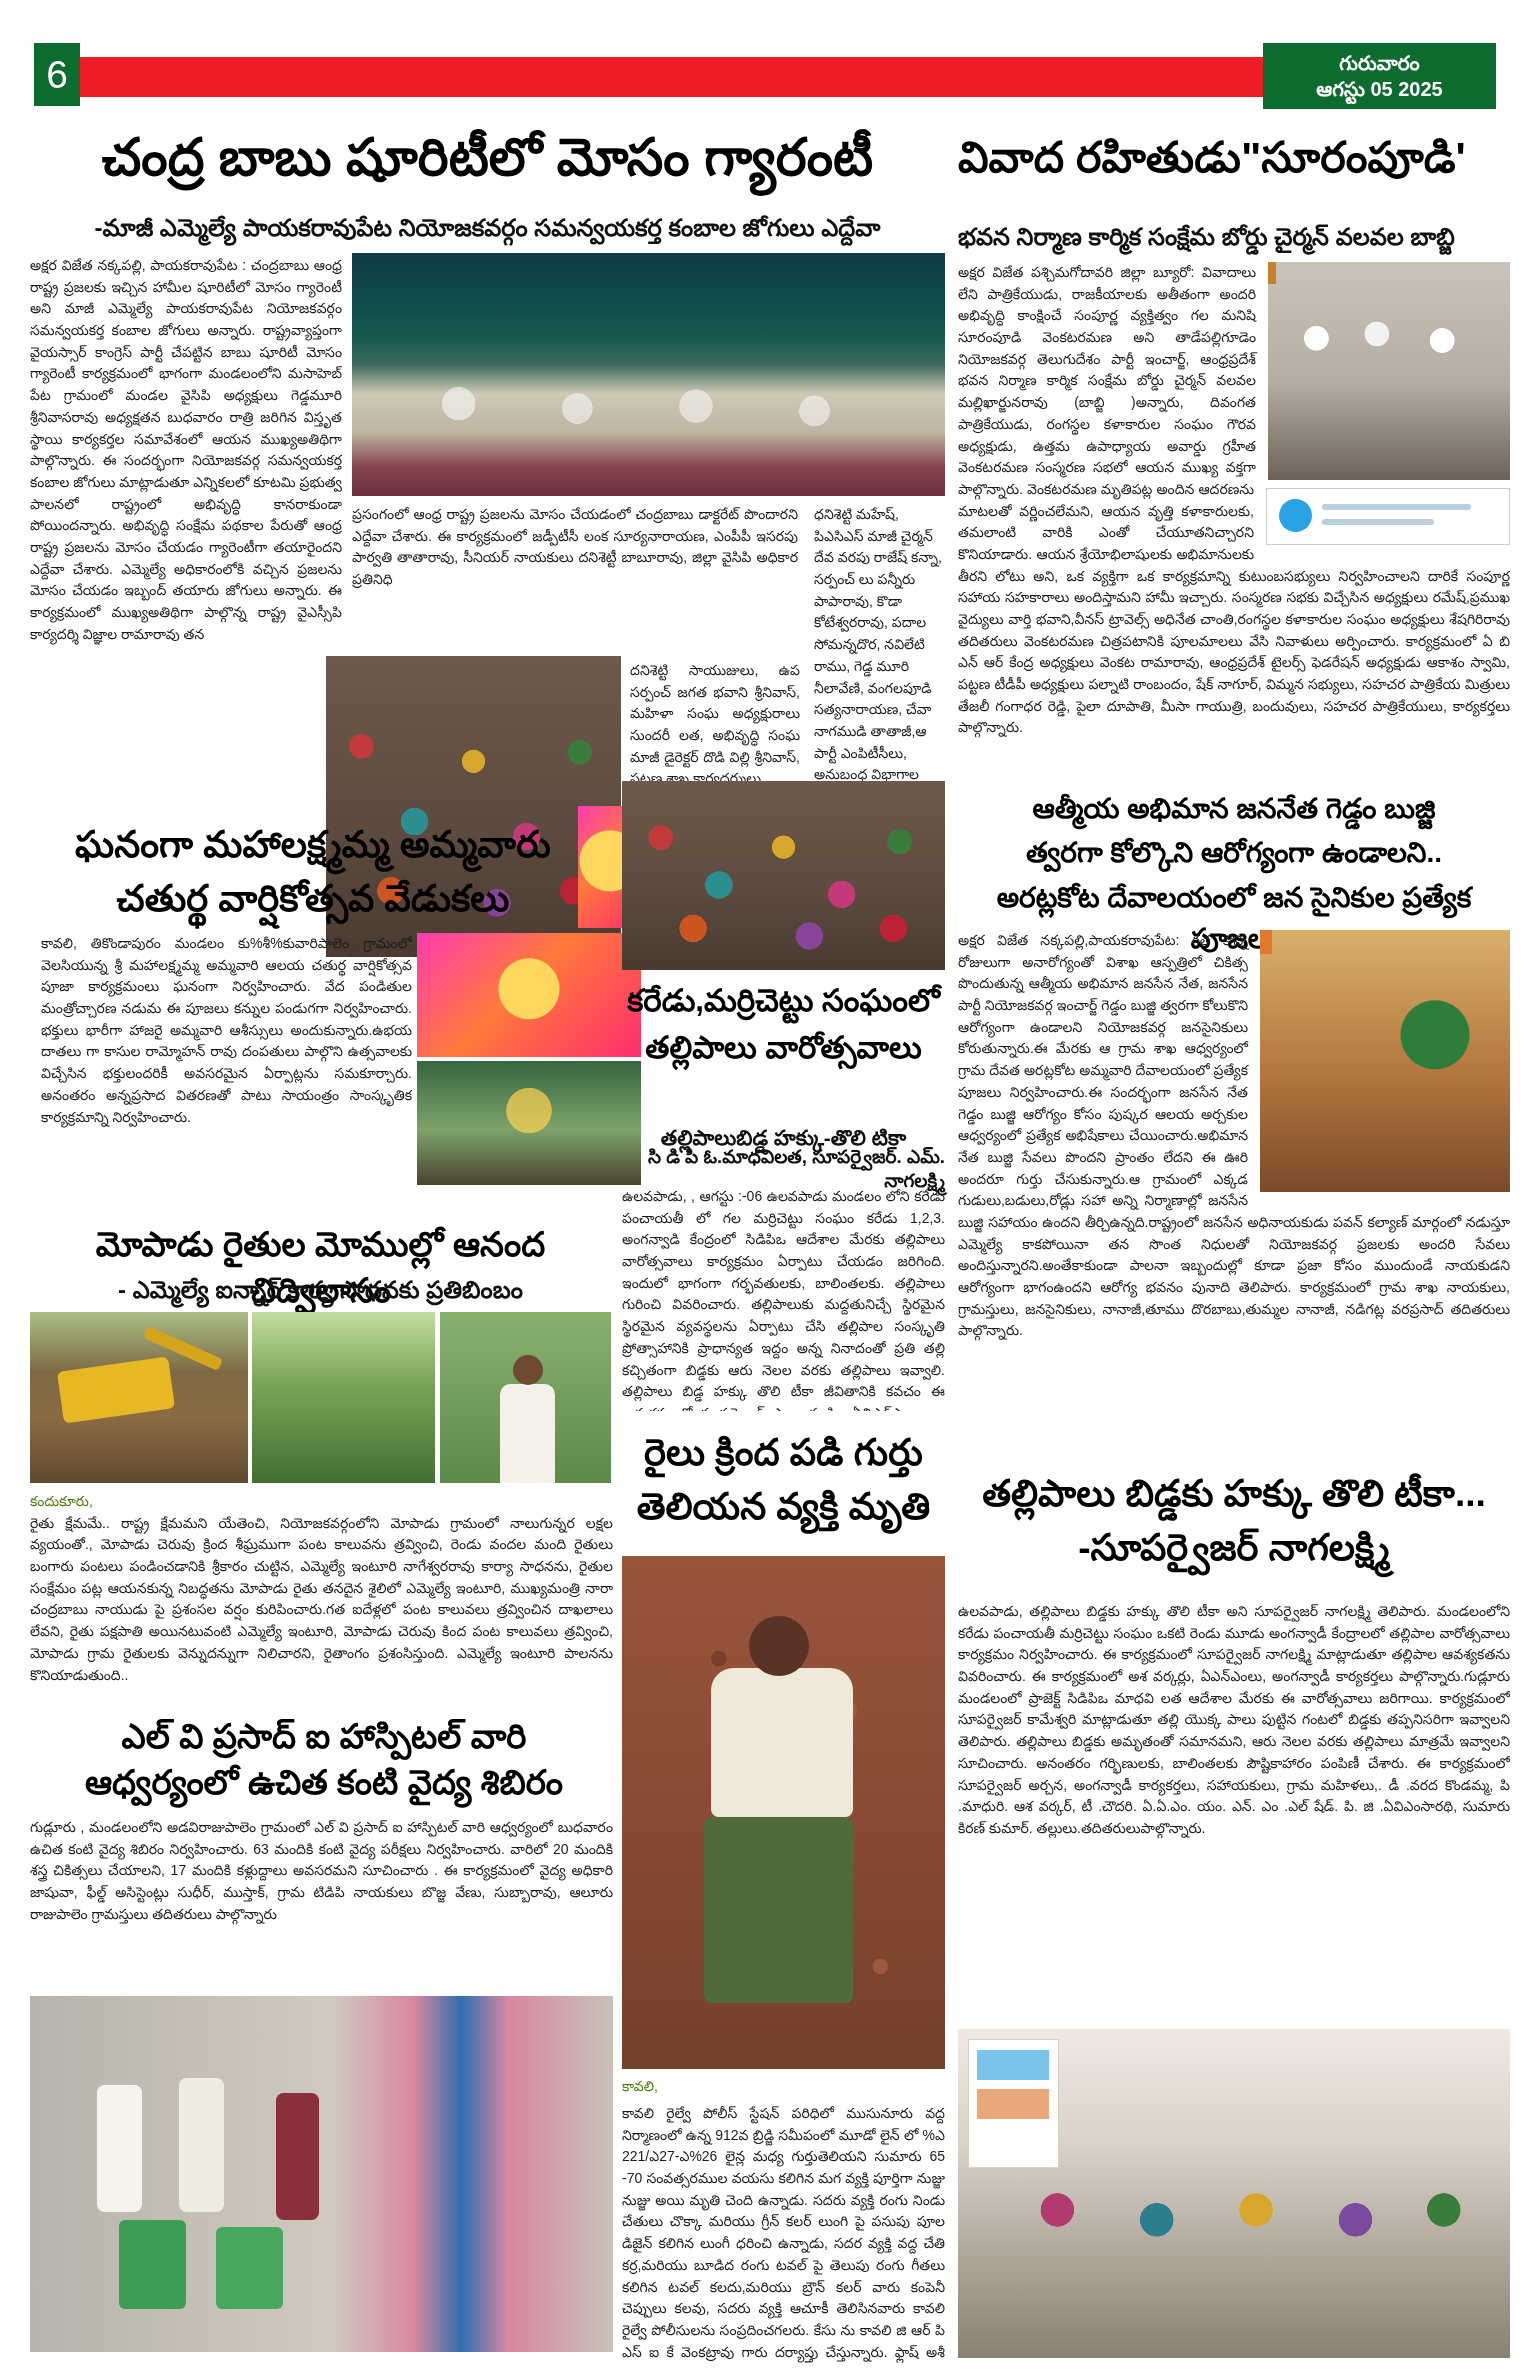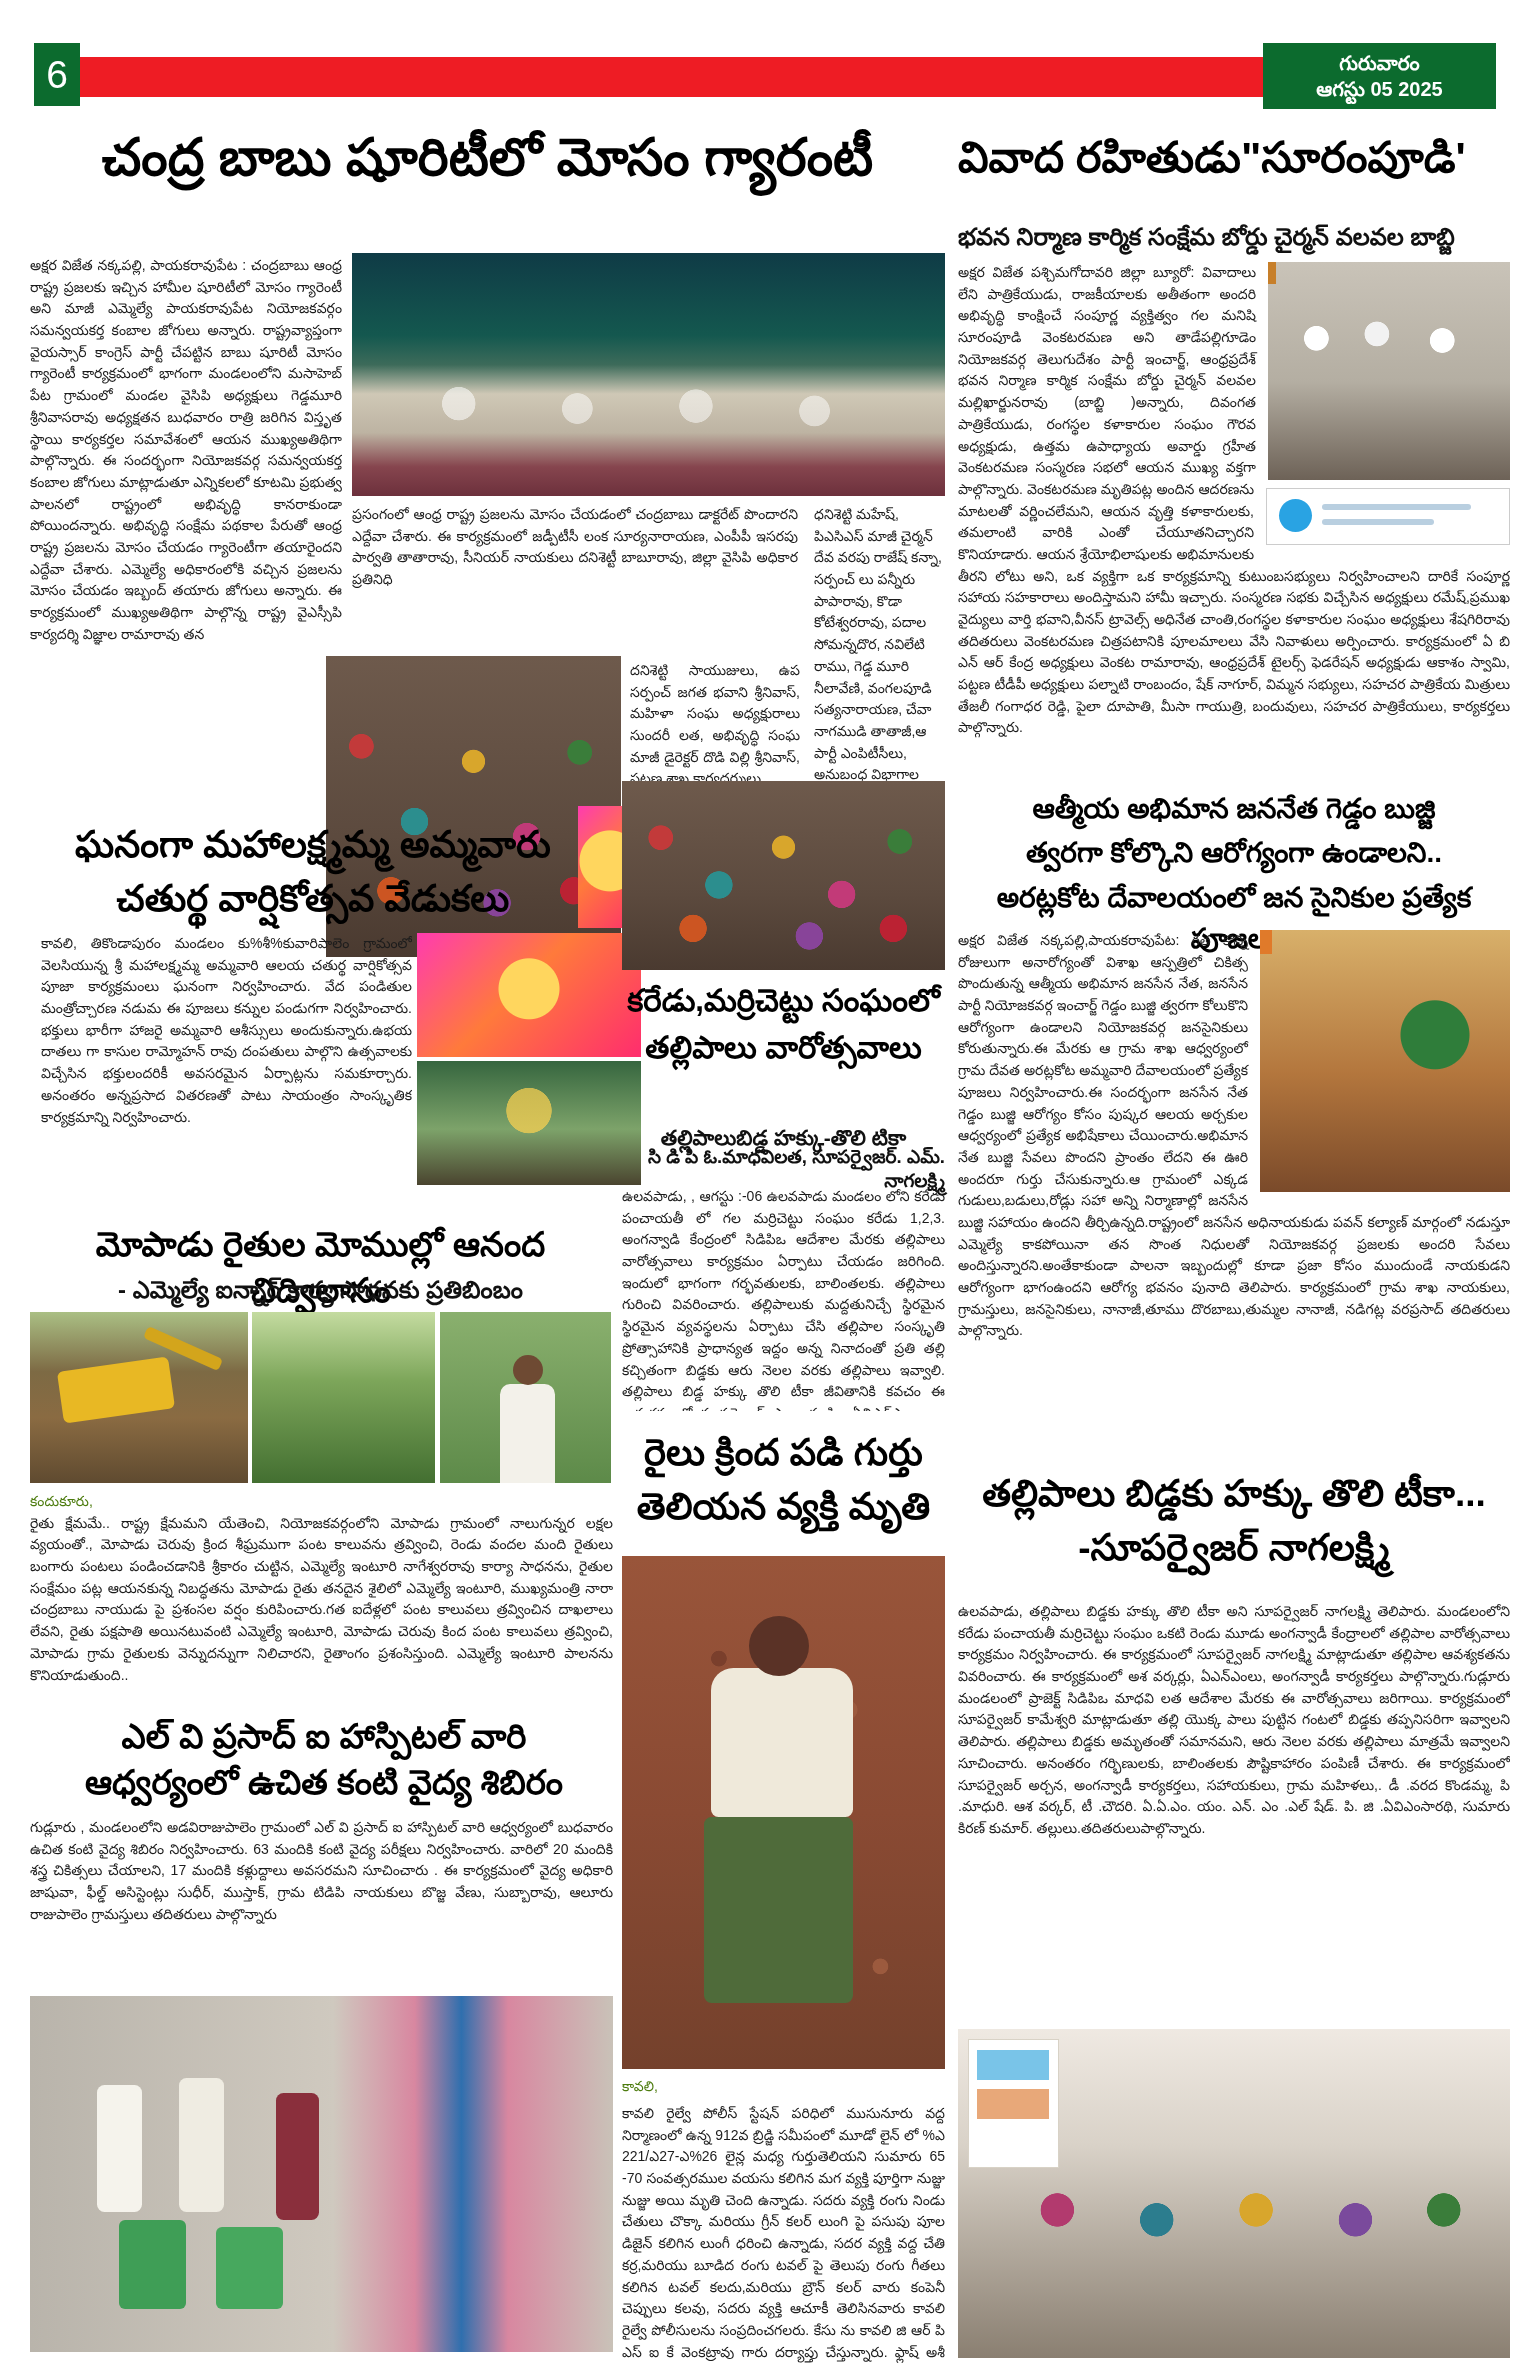--- a/index.html
+++ b/index.html
@@ -88,20 +88,21 @@
   <div class="abs pagebox" style="left:34px;top:43px;width:46px;height:63px;">
     <span>6</span>
   </div>
   <div class="abs redbar" style="left:80px;top:57px;width:1184px;height:40px;"></div>
   <div class="abs datebox" style="left:1263px;top:43px;width:233px;height:66px;">
     <span>గురువారం</span>
     <span>ఆగస్టు 05 2025</span>
   </div>
 
   <div class="abs hl hl-c h72" style="left:30px;top:109px;width:915px;margin-top:20px;">చంద్ర బాబు షూరిటీలో మోసం గ్యారంటీ</div>
+  <div class="abs sub34 hl-c" style="left:30px;top:212px;width:915px;text-align:center;">-మాజీ ఎమ్మెల్యే పాయకరావుపేట నియోజకవర్గం సమన్వయకర్త కంబాల జోగులు ఎద్దేవా</div>
 
   <div class="abs body-txt" style="left:30px;top:255px;width:312px;height:531px;">అక్షర విజేత నక్కపల్లి, పాయకరావుపేట : చంద్రబాబు ఆంధ్ర రాష్ట్ర ప్రజలకు ఇచ్చిన హామీల షూరిటీలో మోసం గ్యారెంటీ అని మాజీ ఎమ్మెల్యే పాయకరావుపేట నియోజకవర్గం సమన్వయకర్త కంబాల జోగులు అన్నారు. రాష్ట్రవ్యాప్తంగా వైయస్సార్ కాంగ్రెస్ పార్టీ చేపట్టిన బాబు షూరిటీ మోసం గ్యారెంటీ కార్యక్రమంలో భాగంగా మండలంలోని మసాహెబ్ పేట గ్రామంలో మండల వైసిపి అధ్యక్షులు గెడ్డమూరి శ్రీనివాసరావు అధ్యక్షతన బుధవారం రాత్రి జరిగిన విస్తృత స్థాయి కార్యకర్తల సమావేశంలో ఆయన ముఖ్యఅతిథిగా పాల్గొన్నారు. ఈ సందర్భంగా నియోజకవర్గ సమన్వయకర్త కంబాల జోగులు మాట్లాడుతూ ఎన్నికలలో కూటమి ప్రభుత్వ పాలనలో రాష్ట్రంలో అభివృద్ధి కానరాకుండా పోయిందన్నారు. అభివృద్ధి సంక్షేమ పథకాల పేరుతో ఆంధ్ర రాష్ట్ర ప్రజలను మోసం చేయడం గ్యారెంటీగా తయారైందని ఎద్దేవా చేశారు. ఎమ్మెల్యే అధికారంలోకి వచ్చిన ప్రజలను మోసం చేయడం ఇబ్బంద్ తయారు జోగులు అన్నారు. ఈ కార్యక్రమంలో ముఖ్యఅతిథిగా పాల్గొన్న రాష్ట్ర వైఎస్సీపి కార్యదర్శి విజ్ఞాల రామారావు తన</div>
 
   <div class="ph ph-rally" style="left:352px;top:253px;width:593px;height:243px;"></div>
 
   <div class="abs body-txt" style="left:352px;top:504px;width:446px;height:148px;">ప్రసంగంలో ఆంధ్ర రాష్ట్ర ప్రజలను మోసం చేయడంలో చంద్రబాబు డాక్టరేట్ పొందారని ఎద్దేవా చేశారు. ఈ కార్యక్రమంలో జడ్పీటీసీ లంక సూర్యనారాయణ, ఎంపీపీ ఇసరపు పార్వతి తాతారావు, సీనియర్ నాయకులు దనిశెట్టీ బాబూరావు, జిల్లా వైసిపి అధికార ప్రతినిధి</div>
 
   <div class="abs body-txt" style="left:630px;top:660px;width:170px;height:125px;">దనిశెట్టి సాయుజులు, ఉప సర్పంచ్ జగత భవాని శ్రీనివాస్, మహిళా సంఘ అధ్యక్షురాలు సుందరీ లత, అభివృద్ధి సంఘ మాజీ డైరెక్టర్ దొడి విల్లి శ్రీనివాస్, పట్టణ శాఖ కార్యదర్శులు</div>
 
   <div class="abs body-txt" style="left:814px;top:504px;width:133px;height:285px;text-align:left;">ధనిశెట్టి మహేష్, పిఎసిఎస్ మాజీ చైర్మన్ దేవ వరపు రాజేష్ కన్నా, సర్పంచ్ లు పన్నీరు పాపారావు, కొడా కోటేశ్వరరావు, పదాల సోమన్నదొర, నవిలేటి రాము, గెడ్డ మూరి నీలావేణి, వంగలపూడి సత్యనారాయణ, చేవా నాగముడి తాతాజీ,ఆ పార్టీ ఎంపిటీసీలు, అనుబంధ విభాగాల నాయకులు, కార్యకర్తలు వెలుపల పాల్గొన్నారు.</div>

